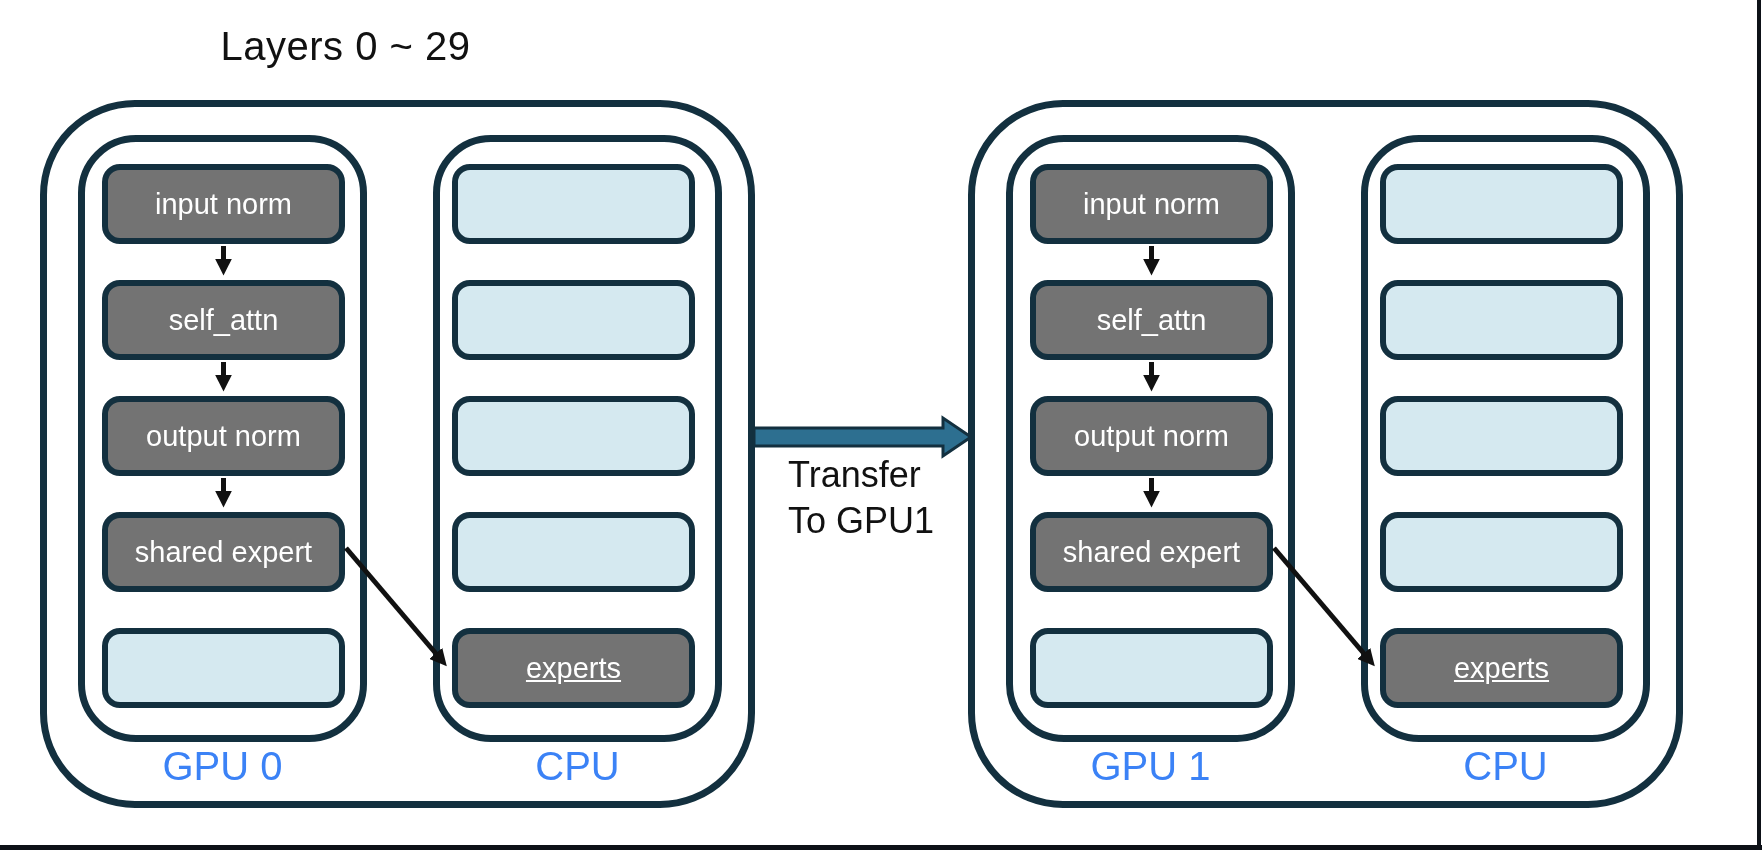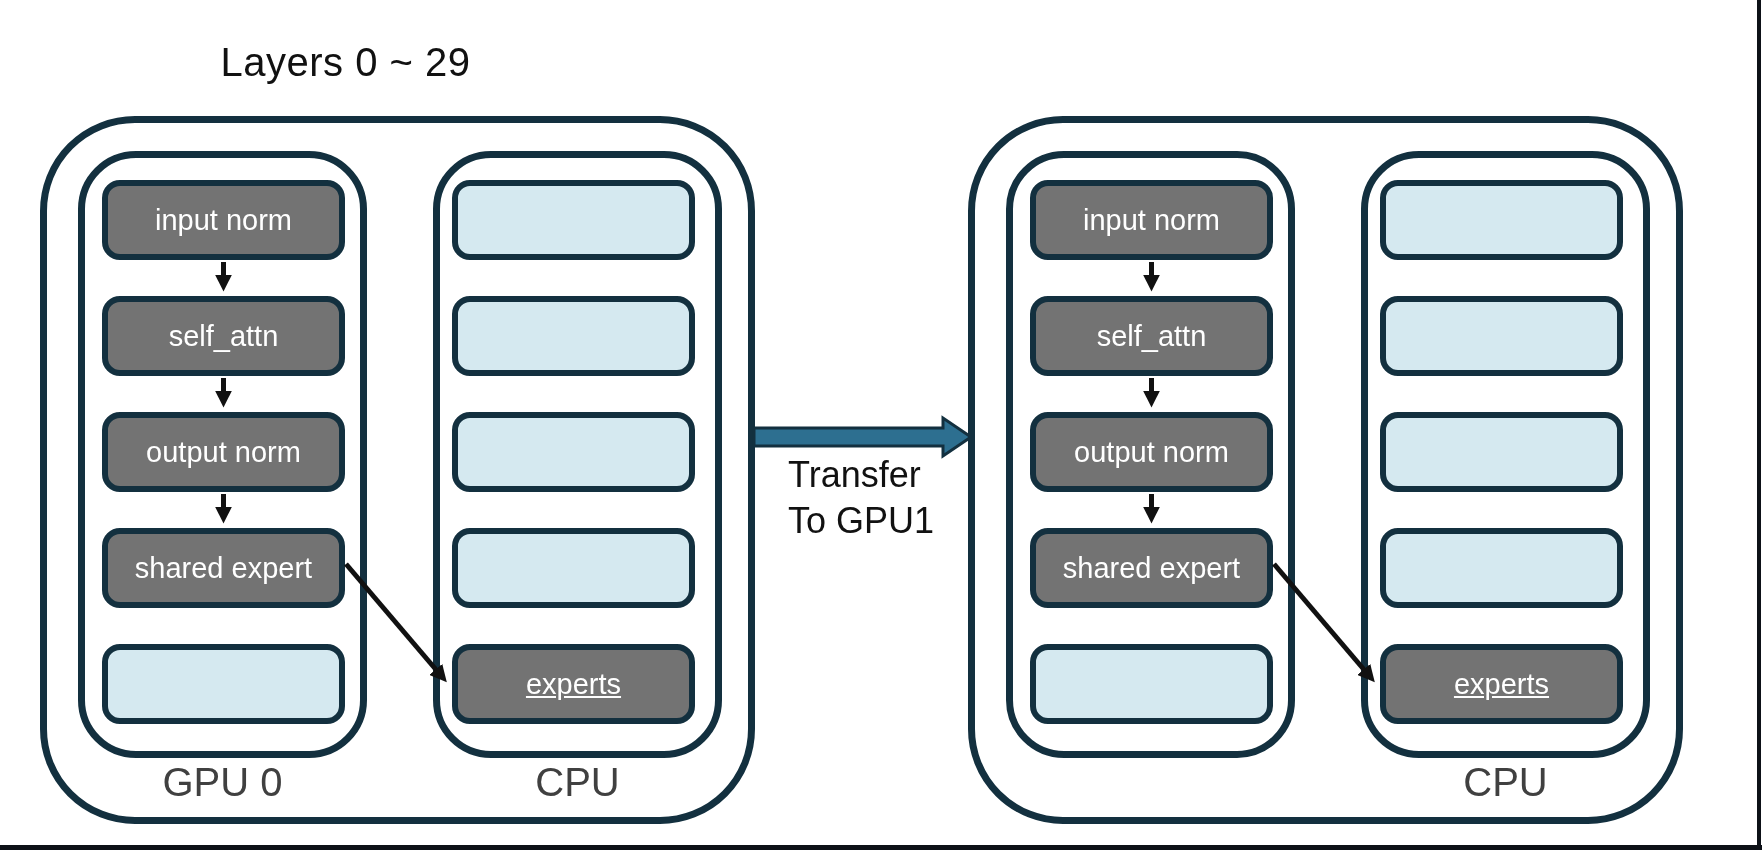--- a/index.html
+++ b/index.html
@@ -5,21 +5,21 @@
   * { margin:0; padding:0; box-sizing:border-box; }
   html,body { width:1762px; height:850px; }
   body {
     position:relative;
     width:1762px; height:850px;
     background:#ffffff;
     font-family:"Liberation Sans", sans-serif;
     overflow:hidden;
     color:#111111;
   }
-  .group { position:absolute; top:16px; width:715px; height:820px; }
+  .group { position:absolute; top:0; width:715px; height:820px; }
   .group-title {
     position:absolute; top:24px; left:0; width:715px;
     text-align:center; font-size:40px; color:#111111;
     letter-spacing:0.5px; white-space:nowrap;
   }
   .nudge-left  { transform:translateX(-52px); }
   .nudge-right { transform:translateX(8px); }
   .outer-box {
     position:absolute; left:0; top:100px; width:715px; height:708px;
     border:7px solid #13303f; border-radius:95px; background:#ffffff;
@@ -41,21 +41,21 @@
   .r0 { top:164px; } .r1 { top:280px; } .r2 { top:396px;align-items:center; }
   .r3 { top:512px; } .r4 { top:628px;text-decoration:underline; }
   .salmon { background:#737373; }
   .blue   { background:#d5e9f0; }
   .flow-arrows {
     position:absolute; left:0; top:0; width:715px; height:820px;
     pointer-events:none;
   }
   .col-label {
     position:absolute; top:744px; width:289px; text-align:center;
-    font-size:40px; color:#404040; white-space:nowrap;
+    font-size:40px; color:#3b82f6; white-space:nowrap;
   }
   .gpu-label { left:38px; }
   .cpu-label { left:393px; }
   .transfer-arrow-svg {
     position:absolute; left:750px; top:412px; width:225px; height:50px;
   }
   .transfer-label {
     position:absolute; left:788px; top:452px;
     font-size:36px; line-height:46px; color:#111111; white-space:nowrap;
   }
@@ -155,17 +155,18 @@
       <marker id="ah1" viewBox="0 0 10 10" refX="2" refY="5" markerWidth="17" markerHeight="17" markerUnits="userSpaceOnUse" orient="auto">
         <path d="M0,0 L10,5 L0,10 z" fill="#111111"></path>
       </marker>
     </defs>
     <line x1="183.5" y1="246" x2="183.5" y2="262" stroke="#111111" stroke-width="5" marker-end="url(#ah1)"></line>
     <line x1="183.5" y1="362" x2="183.5" y2="378" stroke="#111111" stroke-width="5" marker-end="url(#ah1)"></line>
     <line x1="183.5" y1="478" x2="183.5" y2="494" stroke="#111111" stroke-width="5" marker-end="url(#ah1)"></line>
     <line x1="306" y1="548" x2="398" y2="656" stroke="#111111" stroke-width="5" marker-end="url(#ah1)"></line>
   </svg>
 
+  <div class="col-label gpu-label">GPU 1</div>
   <div class="col-label cpu-label">CPU</div>
 </div>
 
 <div class="frame-right"></div>
 <div class="frame-bottom"></div>
 
 </body></html>

